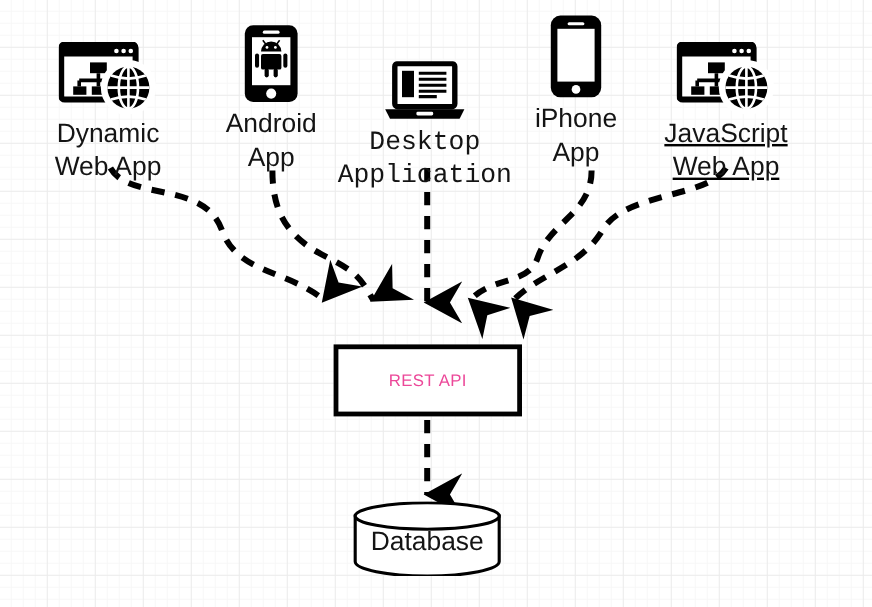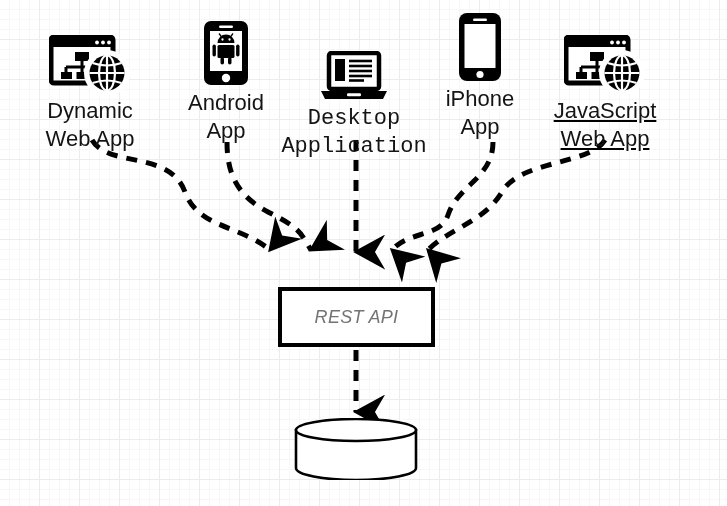--- a/index.html
+++ b/index.html
@@ -64,24 +64,23 @@
     width: 157px;
     height: 60px;
     border: 4px solid #000000;
     background: #ffffff;
     box-sizing: border-box;
     display: flex;
     align-items: center;
     justify-content: center;
   }
   #rest-api-box .box-label {
-    font-size: 18px;
-    color: #737373;
+    font-size: 14px;
+    color: #ec4899;
     letter-spacing: 0.3px;
-    font-style: italic;
   }
 
   
   #database-node {
     position: absolute;
     left: 294px;
     top: 418px;
     width: 124px;
     height: 62px;
   }
@@ -244,15 +243,16 @@
 
   <div id="rest-api-box">
     <span class="box-label">REST API</span>
   </div>
 
   <div id="database-node">
     <svg class="db-svg" width="124" height="62" viewBox="0 0 124 62">
       <path d="M 2 12 v 38 a 60 12 0 0 0 120 0 v -38 z" fill="#ffffff" stroke="#000000" stroke-width="2.6"></path>
       <ellipse cx="62" cy="12" rx="60" ry="11" fill="#ffffff" stroke="#000000" stroke-width="2.6"></ellipse>
     </svg>
+    <div class="db-label">Database</div>
   </div>
 
 </div>
 
 </body></html>

